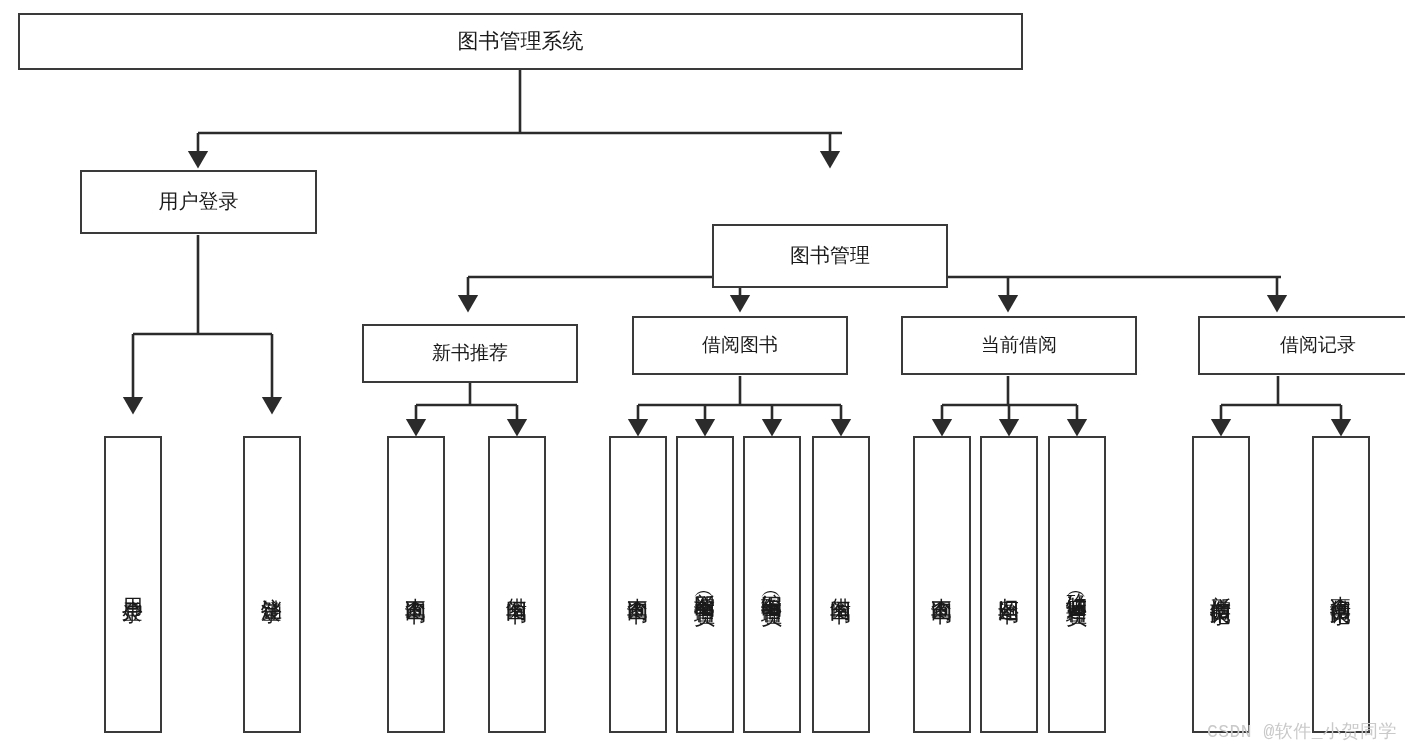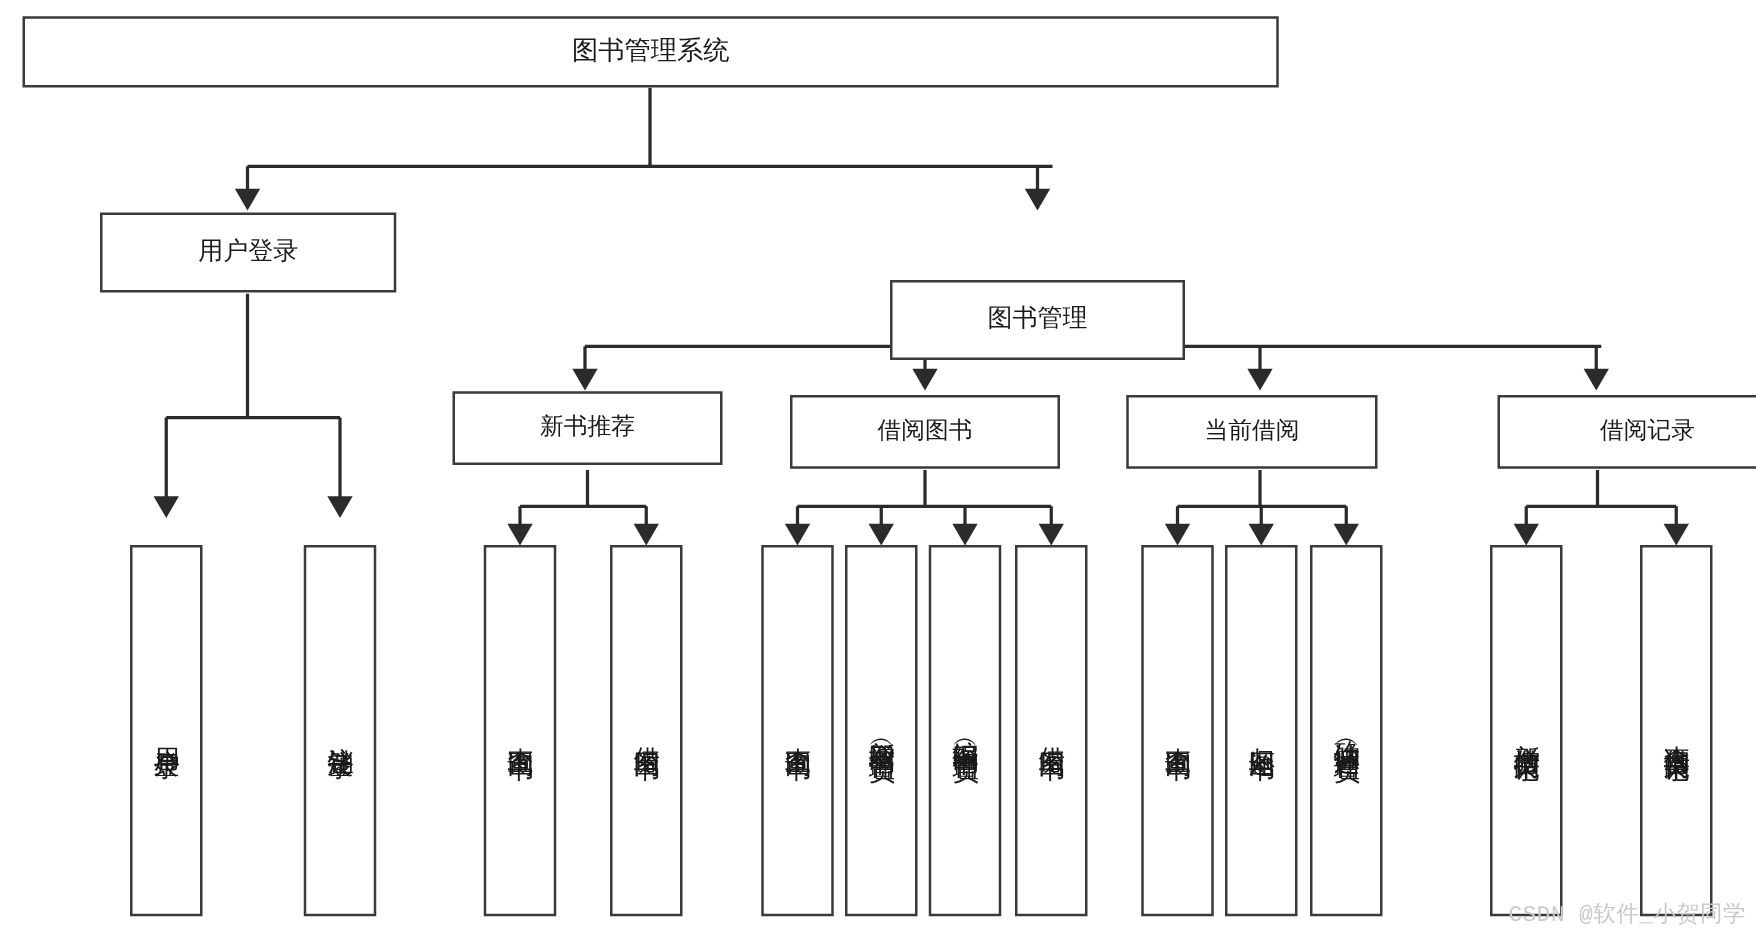--- a/index.html
+++ b/index.html
@@ -127,27 +127,27 @@
     <span class="label">图书管理系统</span>
   </div>
 
   <div class="node lvl1" style="left:80px; top:170px; width:237px; height:64px;">
     <span class="label">用户登录</span>
   </div>
   <div class="node lvl1" style="left:712px; top:184px; width:236px; height:64px;margin-top:40px;">
     <span class="label">图书管理</span>
   </div>
 
-  <div class="node lvl2" style="left:362px; top:313px; width:216px; height:59px;">
+  <div class="node lvl2" style="left:362px; top:324px; width:216px; height:59px;">
     <span class="label">新书推荐</span>
   </div>
   <div class="node lvl2" style="left:632px; top:316px; width:216px; height:59px;">
     <span class="label">借阅图书</span>
   </div>
-  <div class="node lvl2" style="left:901px; top:316px; width:201px; height:59px;">
+  <div class="node lvl2" style="left:901px; top:316px; width:236px; height:59px;">
     <span class="label">当前借阅</span>
   </div>
   <div class="node lvl2" style="left:1198px; top:316px; width:240px; height:59px;">
     <span class="label">借阅记录</span>
   </div>
 
   <div class="node leaf" style="left:104px; top:436px; width:58px; height:297px;">
     <span class="label">用户登录</span>
   </div>
   <div class="node leaf" style="left:243px; top:436px; width:58px; height:297px;">

